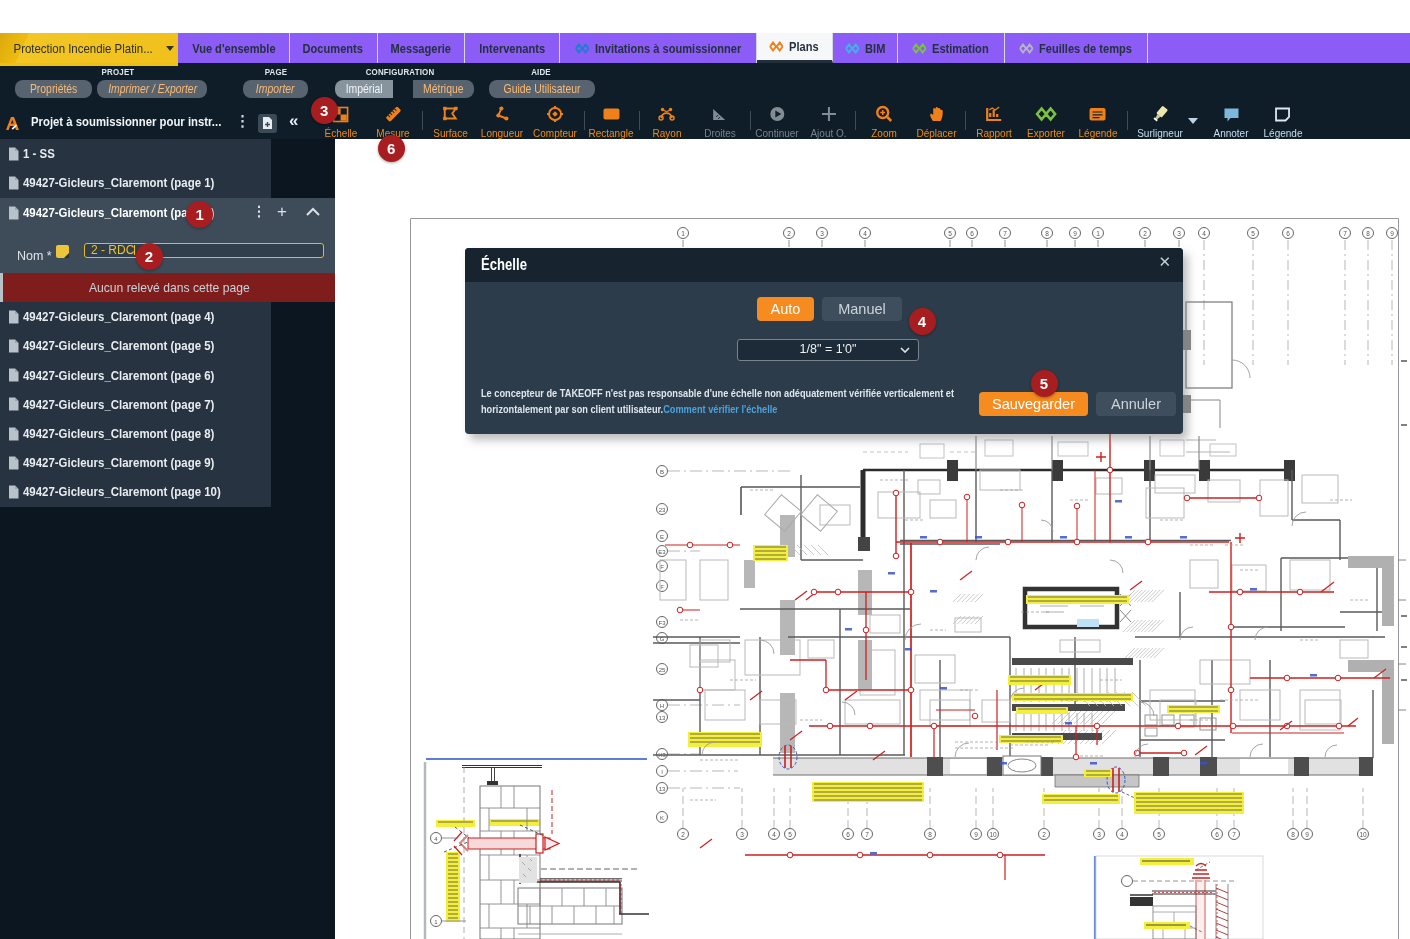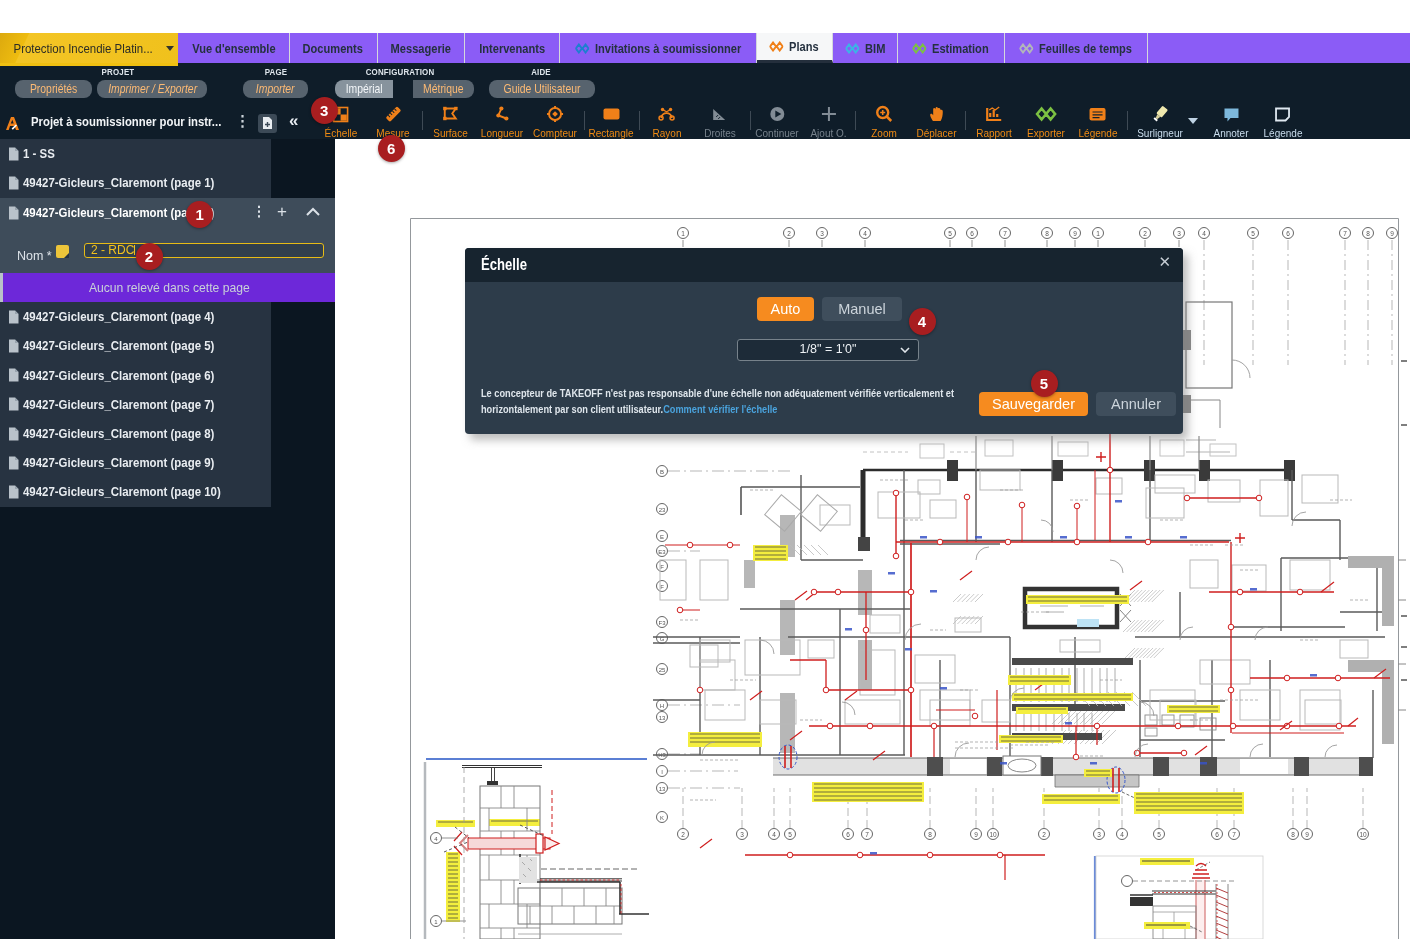--- a/index.html
+++ b/index.html
@@ -48,21 +48,21 @@
 .srow svg{margin-left:8px;flex:0 0 auto}
 #selblock{position:absolute;left:0;top:59px;width:335px;height:104.4px;background:#3e4c5a}
 #selrow .txt{font-weight:700;color:#fff}
 .rowic{position:absolute;color:#dbe1e7}
 #nomrow{position:absolute;left:0;top:40px;width:335px;height:36px}
 #nomlbl{position:absolute;left:17px;top:11px;font-size:12.5px;color:#dce2e8}
 #sticky{position:absolute;left:56px;top:7px;width:13px;height:13px;background:#edc53a;border-radius:2px}
 #sticky:after{content:"";position:absolute;right:0;bottom:0;border-style:solid;border-width:0 0 5px 5px;border-color:transparent transparent #273341 transparent}
 #nominput{position:absolute;left:84px;top:5px;width:240px;height:15px;border:1.5px solid #e7bb16;border-radius:3px;background:#313f4d;color:#f3c21d;font-size:12px;line-height:12px;padding-left:6px}
 #nominput i{display:inline-block;width:1px;height:10px;background:#f3c21d;vertical-align:-1px}
-#aucun{position:absolute;left:0;top:75.3px;width:335px;height:29px;background:#6d28d9;border-left:3px solid #b9c1c8;color:#c9d1d8;font-size:13.5px;font-weight:400;display:flex;align-items:center;justify-content:center}
+#aucun{position:absolute;left:0;top:75.3px;width:335px;height:29px;background:#7f1d1d;border-left:3px solid #b9c1c8;color:#c9d1d8;font-size:13.5px;font-weight:400;display:flex;align-items:center;justify-content:center}
 #aucun .tx{display:inline-block;transform:scaleX(.9)}
 
 #modal{position:absolute;left:465px;top:248px;width:718px;height:186px;background:#2d3c4a;border-radius:4px;box-shadow:5px 6px 9px rgba(125,125,125,.5);z-index:40}
 #mhead{position:absolute;left:0;top:0;width:100%;height:34px;background:#17242f;border-radius:4px 4px 0 0}
 #mtitle{position:absolute;left:16px;top:8px;font-size:16px;font-weight:700;color:#fff;transform:scaleX(.82);transform-origin:0 50%}
 #mclose{position:absolute;right:12px;top:5px;font-size:15px;color:#c6cdd4}
 .mbtn{position:absolute;border-radius:4px;text-align:center;color:#fff}
 #btn-auto{left:292px;top:49px;width:57px;height:24px;background:#f68b1f;font-size:14.5px;line-height:24px}
 #btn-man{left:357px;top:49px;width:80px;height:24px;background:#3f4e5c;color:#ccd4db;font-size:14.5px;line-height:24px}
 #msel{position:absolute;left:272px;top:91px;width:182px;height:22px;background:#1d2b38;border:1.5px solid #77828b;border-radius:3px;color:#eef2f5;font-size:12.5px;line-height:19px;text-align:center}

